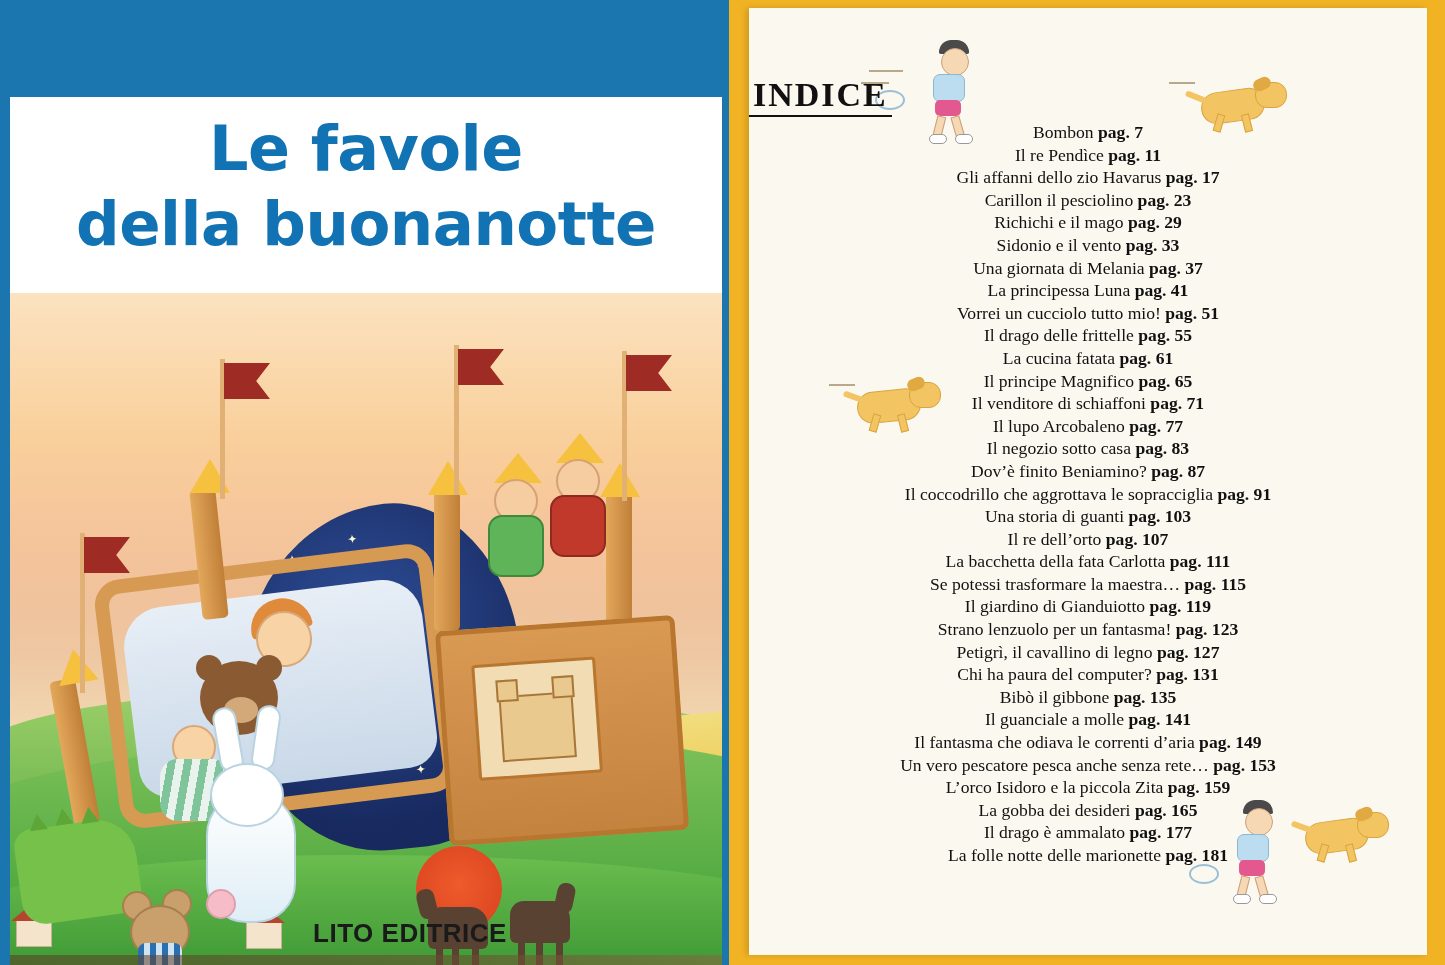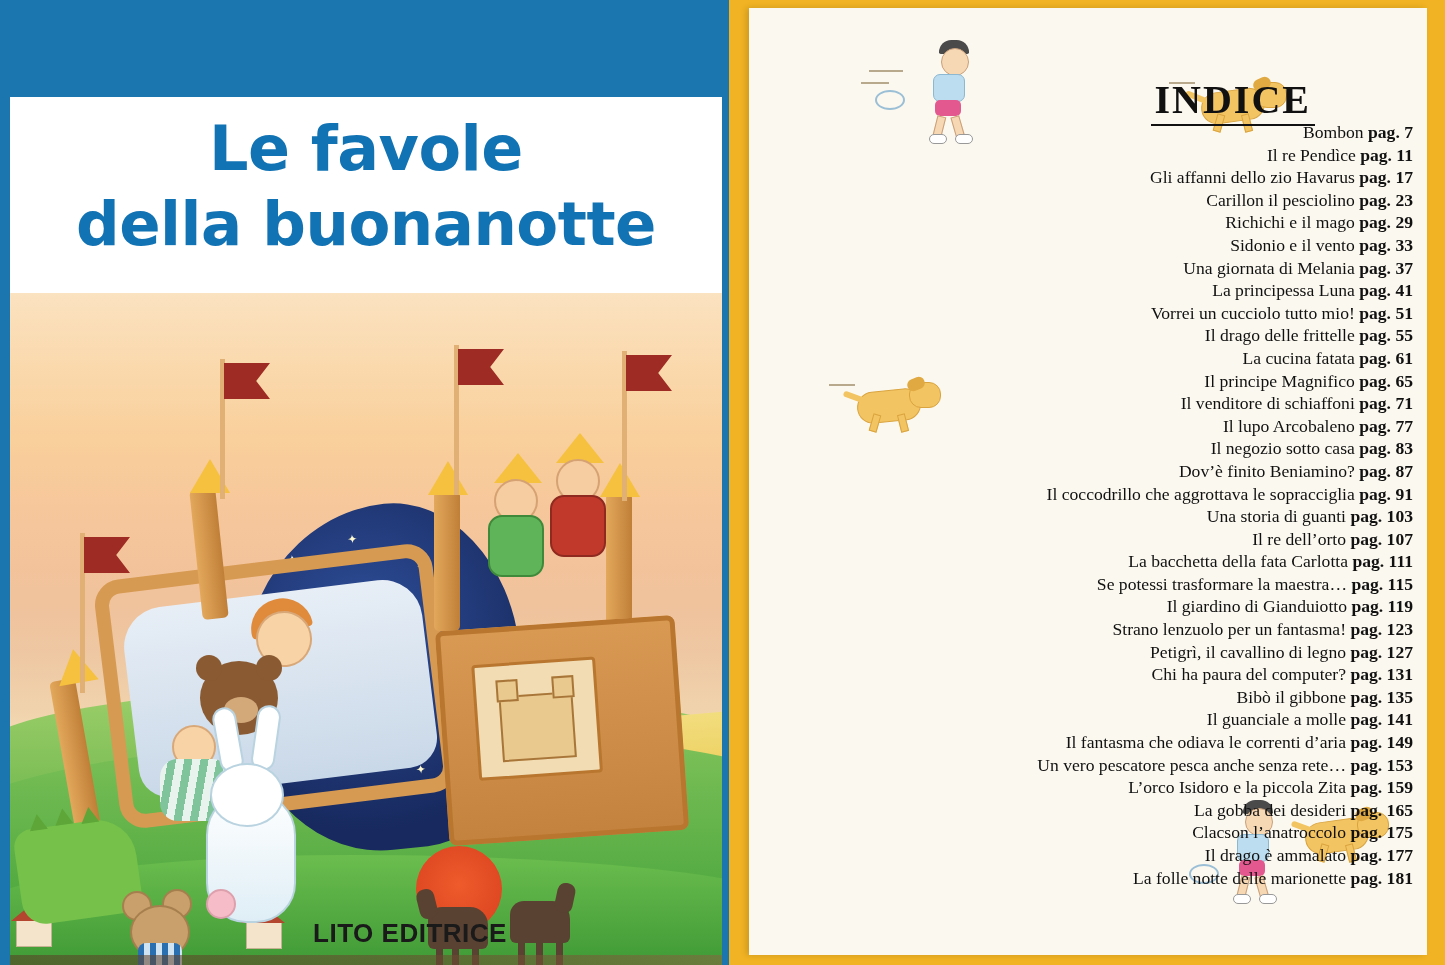--- a/index.html
+++ b/index.html
@@ -342,43 +342,42 @@
   .right-page {
     position: absolute;
     left: 20px; top: 8px; width: 678px; height: 947px;
     background: #fbf8ef;
     box-shadow: -3px 0 6px rgba(0,0,0,0.15);
     overflow: hidden;
   }
   .index-heading {
     position: absolute;
     left: 0; top: 68px; width: 566px;
-    text-align: right;
+    text-align: left;
     font-family: "Liberation Serif", serif;
     font-weight: bold;
-    font-size: 40px;
+    font-size: 34px;
     letter-spacing: 2px;
     color: #111;
   }
   .index-heading span {
     border-bottom: 2px solid #111;
     padding: 0 4px 2px 4px;
   }
   .toc {
     position: absolute;
     left: 14px; top: 113px; width: 650px;
     text-align: center;
     font-family: "Liberation Serif", serif;
     font-size: 17.6px;
     color: #111;
   }
   .toc-line {
     line-height: 22.6px;
     white-space: nowrap;
-    text-align: right;
   }
   .toc-line b { font-weight: bold; }
 
   
   .doodle { position: absolute; }
   .dog-body {
     position: absolute; width: 62px; height: 30px; border-radius: 16px;
     background: #f3c462; border: 1px solid #d9a43f;
   }
   .dog-head {
@@ -655,20 +654,19 @@
           <div class="toc-line"><span>Il giardino di Gianduiotto</span> <b>pag. 119</b></div>
           <div class="toc-line"><span>Strano lenzuolo per un fantasma!</span> <b>pag. 123</b></div>
           <div class="toc-line"><span>Petigrì, il cavallino di legno</span> <b>pag. 127</b></div>
           <div class="toc-line"><span>Chi ha paura del computer?</span> <b>pag. 131</b></div>
           <div class="toc-line"><span>Bibò il gibbone</span> <b>pag. 135</b></div>
           <div class="toc-line"><span>Il guanciale a molle</span> <b>pag. 141</b></div>
           <div class="toc-line"><span>Il fantasma che odiava le correnti d’aria</span> <b>pag. 149</b></div>
           <div class="toc-line"><span>Un vero pescatore pesca anche senza rete…</span> <b>pag. 153</b></div>
           <div class="toc-line"><span>L’orco Isidoro e la piccola Zita</span> <b>pag. 159</b></div>
           <div class="toc-line"><span>La gobba dei desideri</span> <b>pag. 165</b></div>
-          <div class="toc-line"><span>Clacson l’anatroccolo</span> <b>pag. 175</b></div>
           <div class="toc-line"><span>Il drago è ammalato</span> <b>pag. 177</b></div>
           <div class="toc-line"><span>La folle notte delle marionette</span> <b>pag. 181</b></div>
         </div>
     </div>
   </div>
 
 </div>
 
 </body></html>

